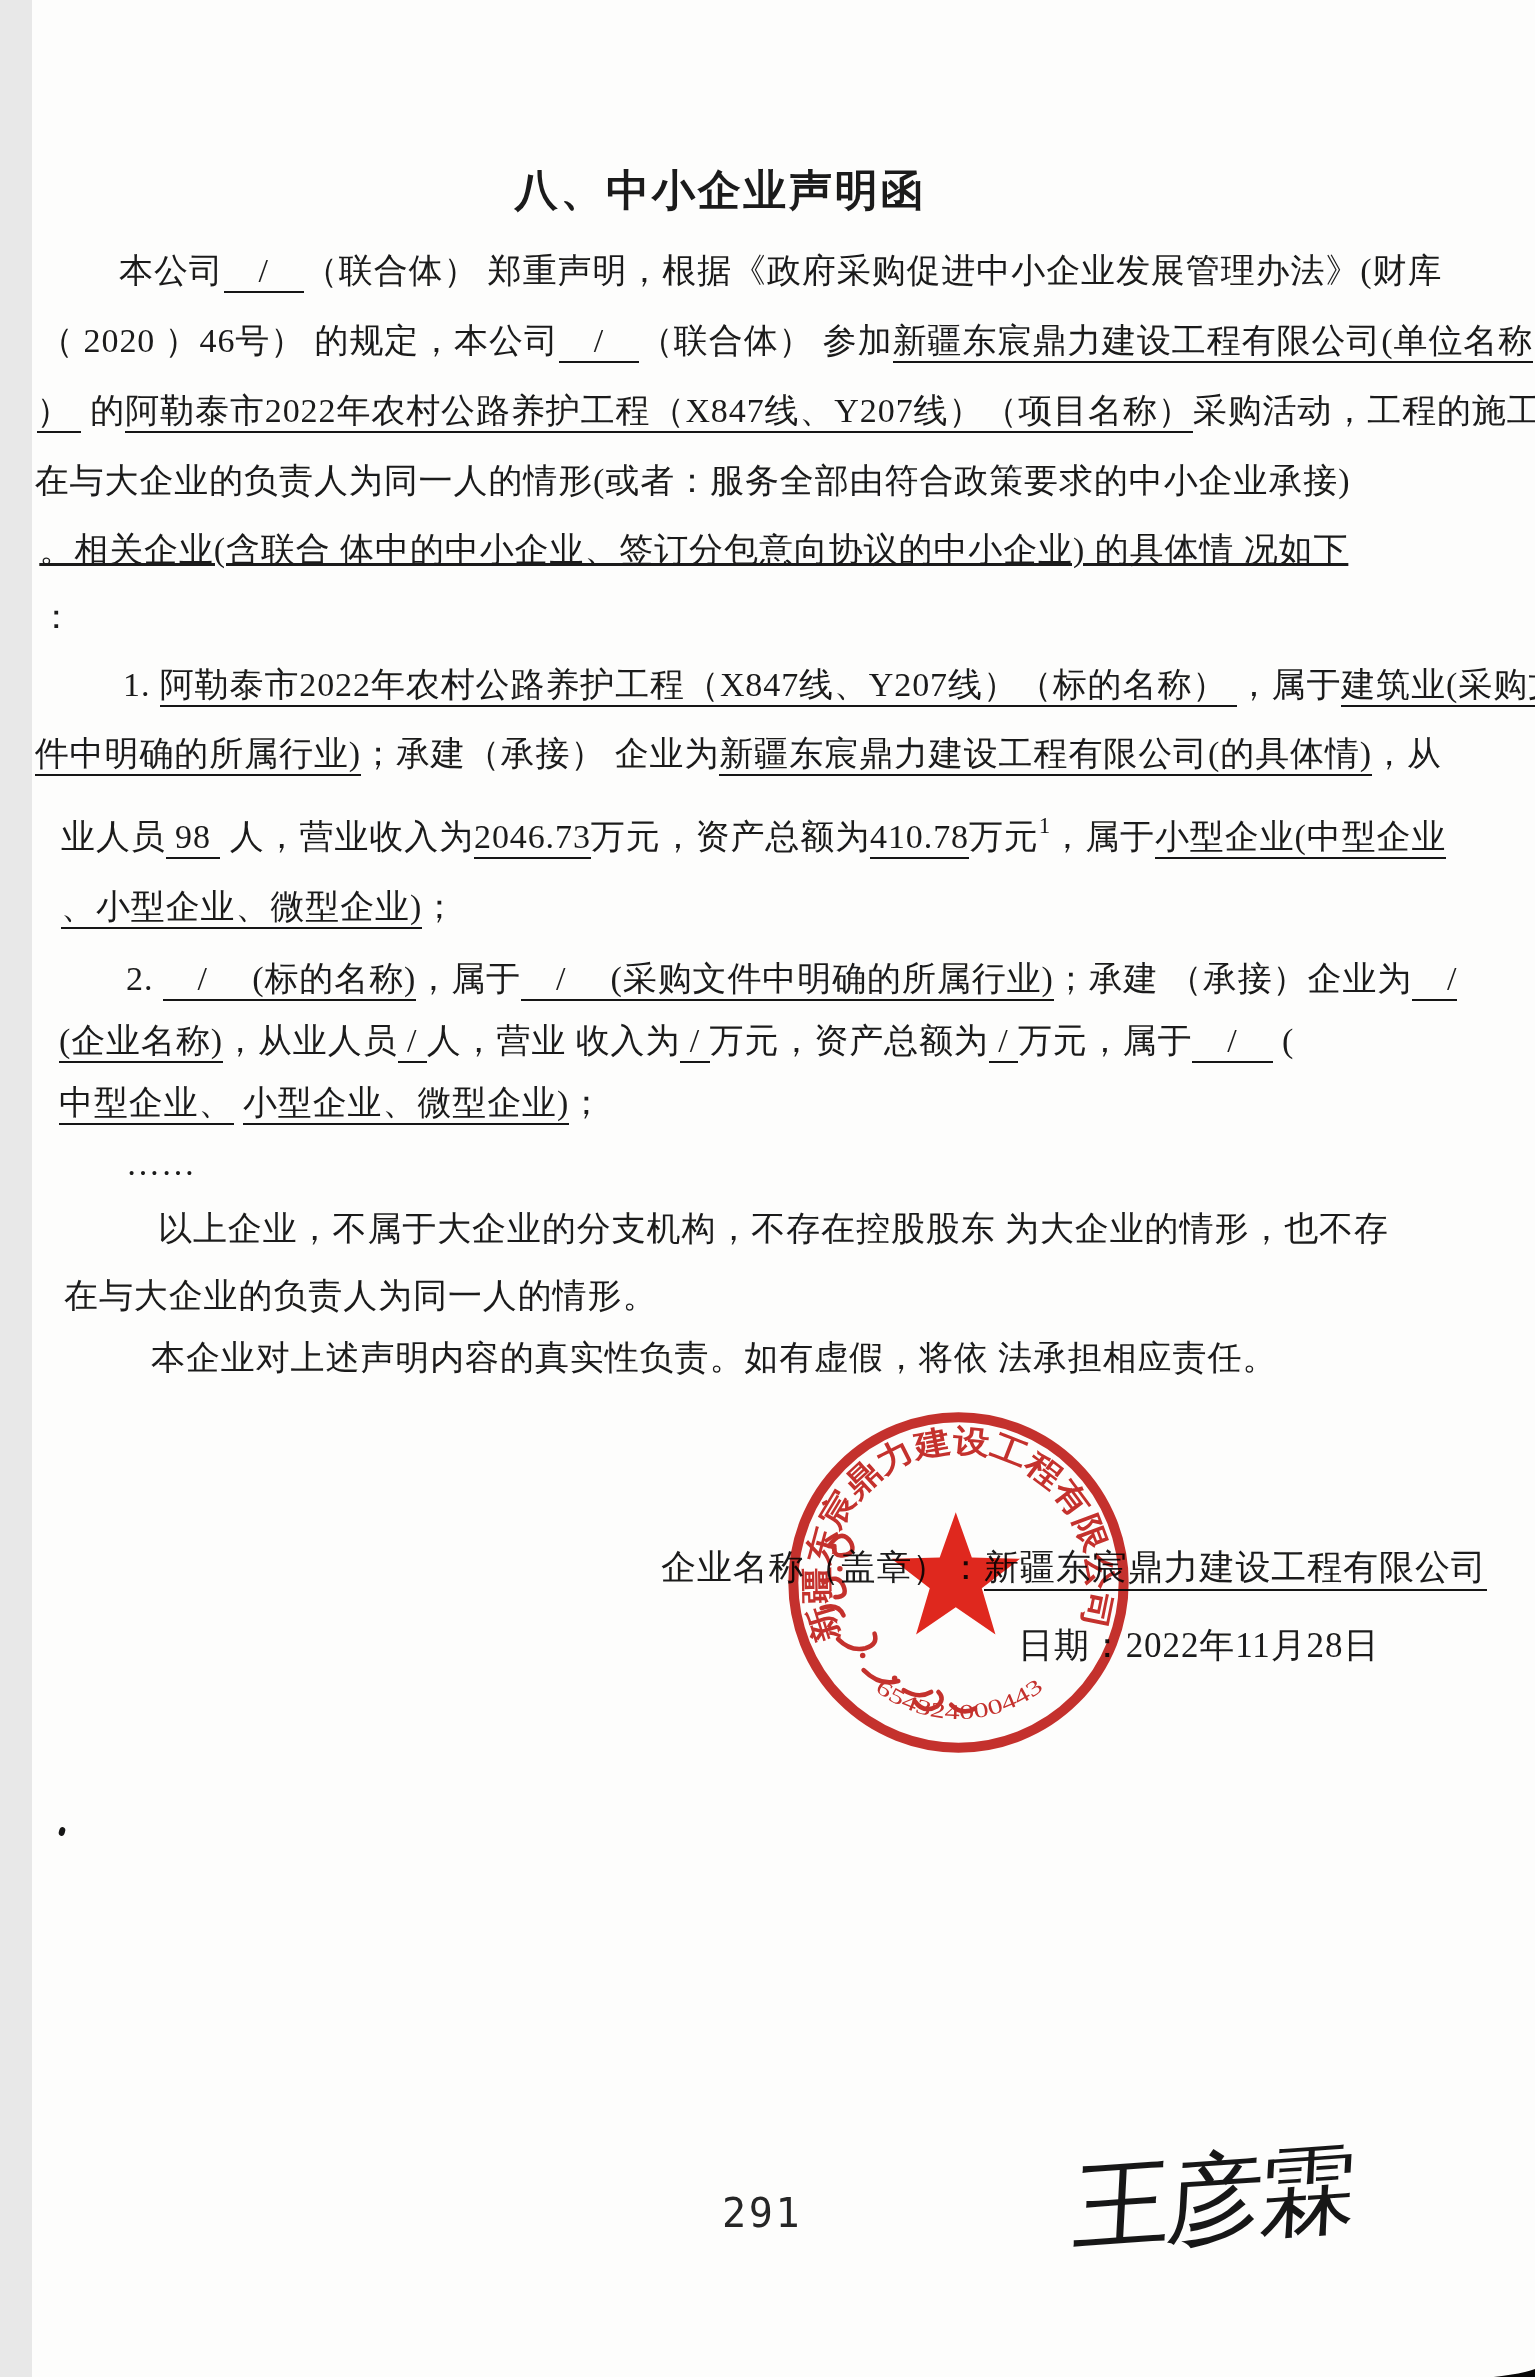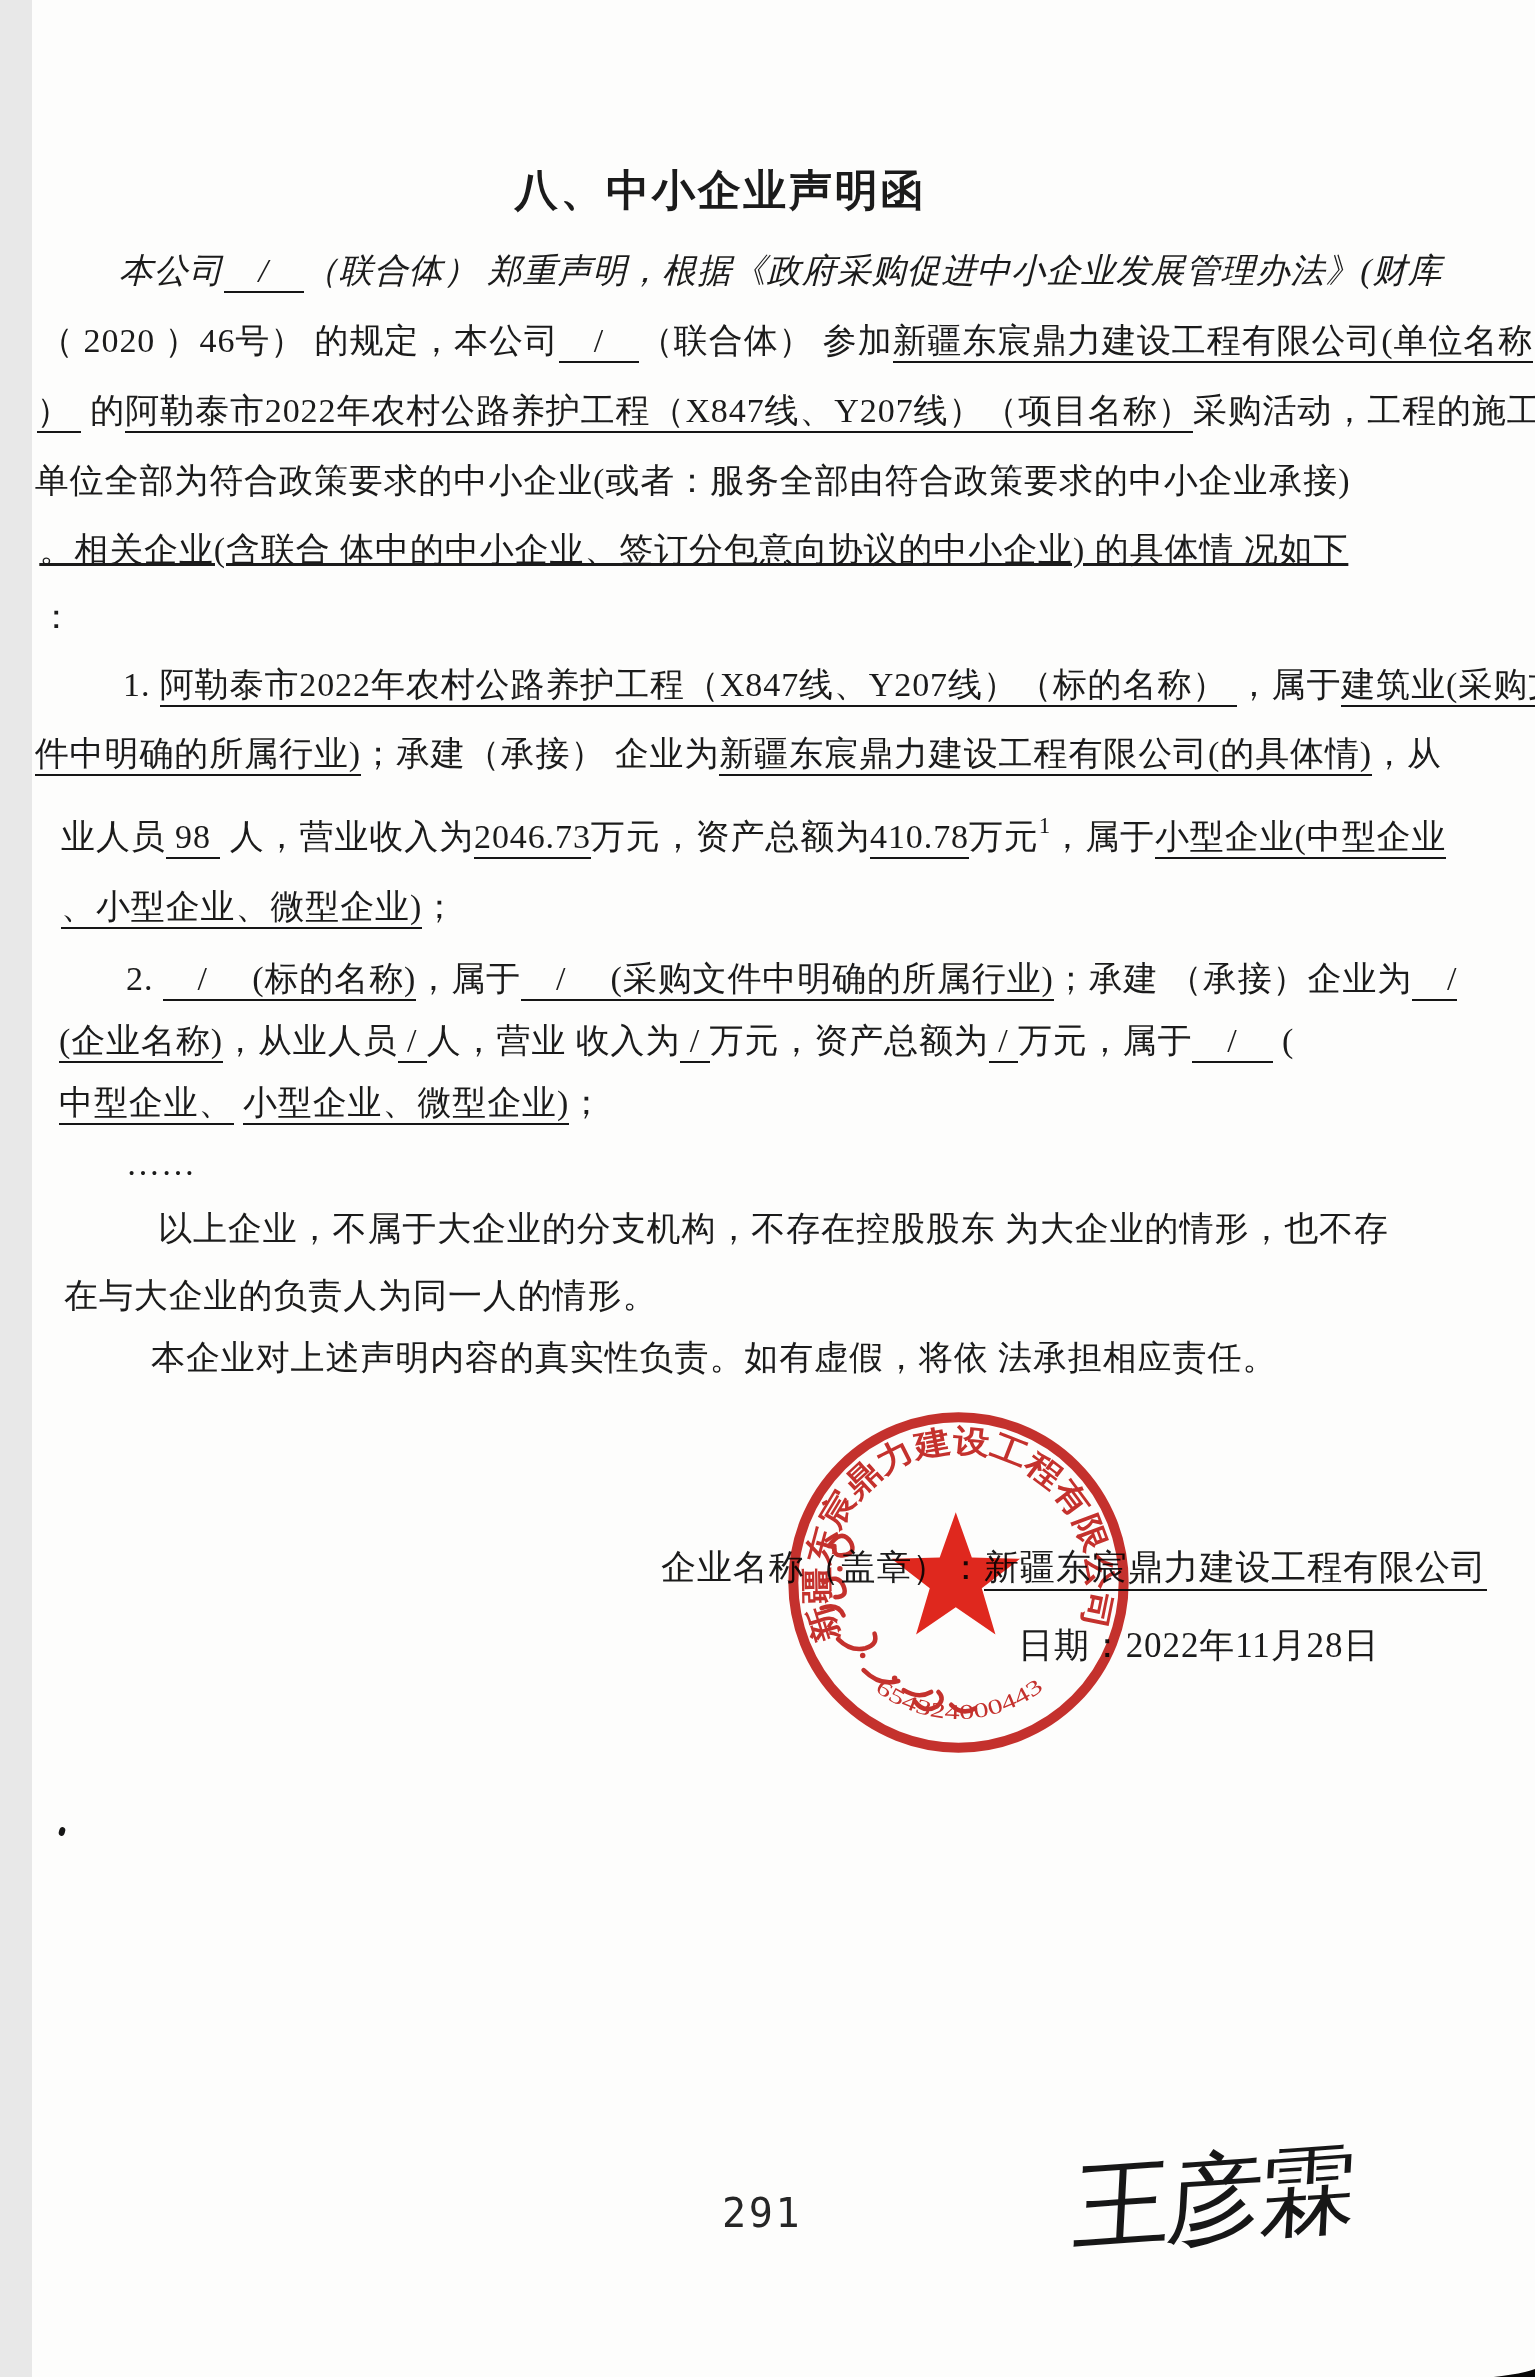--- a/index.html
+++ b/index.html
@@ -37,24 +37,24 @@
   .corner{position:absolute;left:1420px;top:2291px;width:115px;height:87px;}
 </style>
 </head>
 <body>
 
 <div class="page">
 
   <h1 class="title">八、中小企业声明函</h1>
 
   <div class="body">
-      <div class="doc-line" style="top: 248px; left: 87px; font-style: italic;"><span>本公司</span><span class="u">　/　</span><span>（联合体） 郑重声明，根据《政府采购促进中小企业发展管理办法》(财库</span></div>
+      <div class="doc-line" style="top: 248px; left: 87px;"><span>本公司</span><span class="u">　/　</span><span>（联合体） 郑重声明，根据《政府采购促进中小企业发展管理办法》(财库</span></div>
       <div class="doc-line" style="top: 318px; left: 7.3px;"><span>（ 2020 ）46号） 的规定，本公司</span><span class="u">　/　</span><span>（联合体） 参加</span><span class="u">新疆东宸鼎力建设工程有限公司(单位名称</span></div>
       <div class="doc-line" style="top: 388px; left: 4.6px;"><span class="u">） </span><span> 的</span><span class="u">阿勒泰市2022年农村公路养护工程（X847线、Y207线）（项目名称）</span><span>采购活动，工程的施工</span></div>
-      <div class="doc-line" style="top: 458px; left: 2.7px;"><span>单位全部为符合政策要求的中小企业(或者：服务全部由符合政策要求的中小企业承接)</span></div>
+      <div class="doc-line" style="top: 458px; left: 2.7px;"><span>在与大企业的负责人为同一人的情形(或者：服务全部由符合政策要求的中小企业承接)</span></div>
       <div class="doc-line" style="top: 527px; left: 7.3px; text-decoration: underline;"><span>。相关企业(含联合 体中的中小企业、签订分包意向协议的中小企业) 的具体情 况如下</span></div>
       <div class="doc-line" style="top: 594px; left: 7.3px;"><span>：</span></div>
       <div class="doc-line" style="top: 662px; left: 91px;"><span>1. </span><span class="u">阿勒泰市2022年农村公路养护工程（X847线、Y207线）（标的名称） </span><span>，属于</span><span class="u">建筑业(采购文</span></div>
       <div class="doc-line" style="top: 731px; left: 2.7px;"><span class="u">件中明确的所属行业)</span><span>；承建（承接） 企业为</span><span class="u">新疆东宸鼎力建设工程有限公司(的具体情)</span><span>，从</span></div>
       <div class="doc-line" style="top: 814px; left: 29px;"><span>业人员</span><span class="u"> 98 </span><span> 人，营业收入为</span><span class="u">2046.73</span><span>万元，资产总额为</span><span class="u">410.78</span><span>万元</span><span class="sup">1</span><span>，属于</span><span class="u">小型企业(中型企业</span></div>
       <div class="doc-line" style="top: 884px; left: 29px;"><span class="u">、小型企业、微型企业)</span><span>；</span></div>
       <div class="doc-line" style="top: 956px; left: 94px;"><span>2. </span><span class="u">　/　 (标的名称)</span><span>，属于</span><span class="u">　/　 (采购文件中明确的所属行业)</span><span>；承建 （承接）企业为</span><span class="u">　/</span></div>
       <div class="doc-line" style="top: 1018px; left: 27px;"><span class="u">(企业名称)</span><span>，从业人员</span><span class="u"> / </span><span>人，营业 收入为</span><span class="u"> / </span><span>万元，资产总额为</span><span class="u"> / </span><span>万元，属于</span><span class="u">　/　</span><span> (</span></div>
       <div class="doc-line" style="top: 1080px; left: 27px;"><span class="u">中型企业、</span><span> </span><span class="u">小型企业、微型企业)</span><span>；</span></div>
       <div class="doc-line" style="top: 1141px; left: 94px;"><span>……</span></div>

